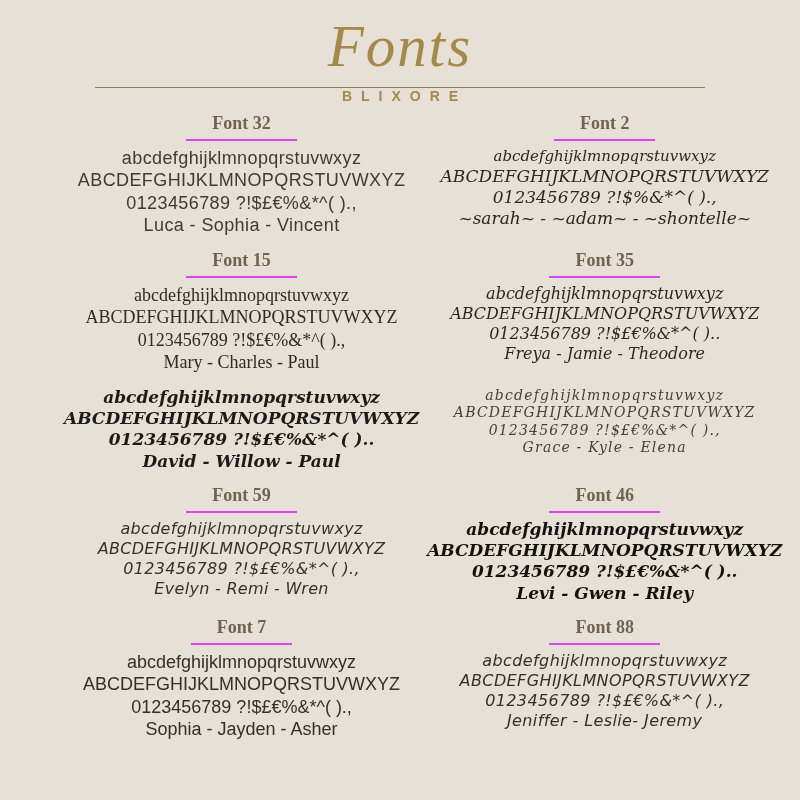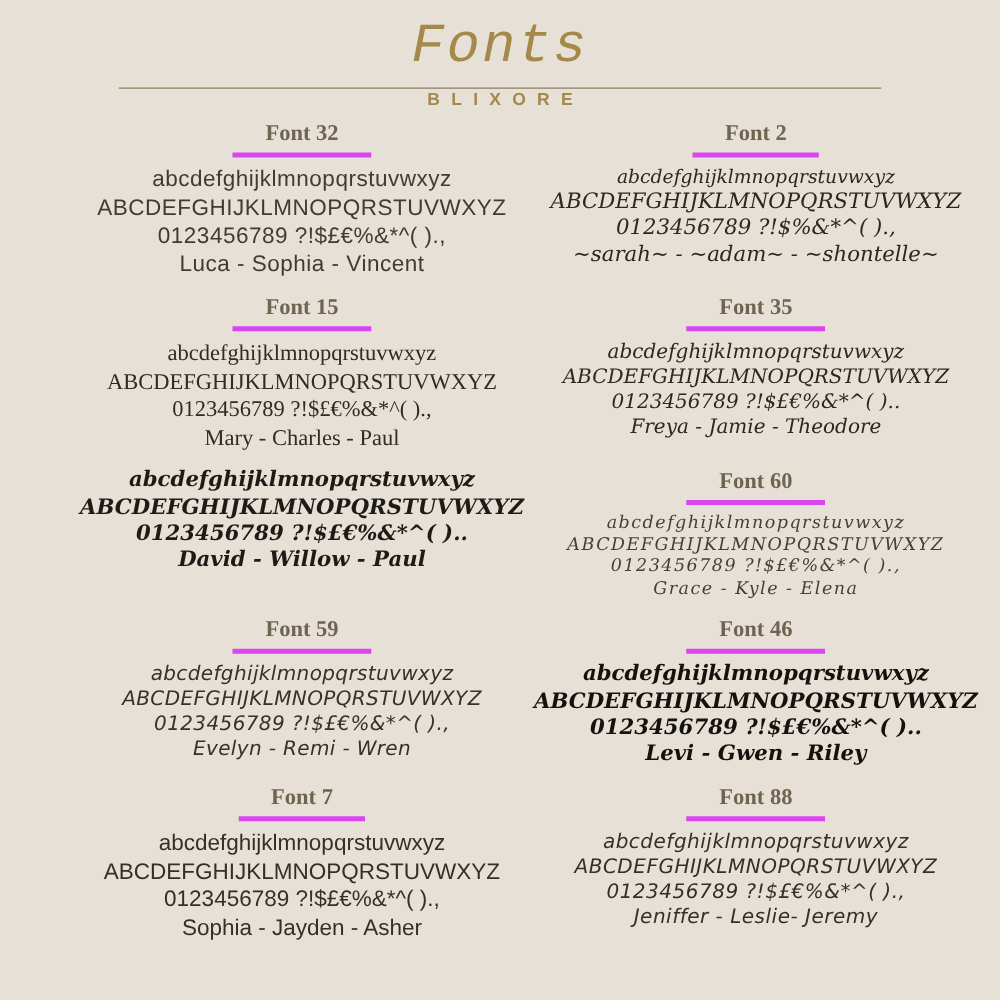--- a/index.html
+++ b/index.html
@@ -6,24 +6,24 @@
   html, body { width: 800px; height: 800px; }
   body {
     background: #e7e0d6;
     font-family: "Liberation Serif", serif;
     overflow: hidden;
   }
   .page { width: 800px; height: 800px; overflow: hidden; }
 
   header { padding-top: 14px; text-align: center; }
   .title {
-    font-family: Liberation Mono, monospace;
+    font-family: Liberation Serif, serif;
     font-style: italic;
     font-weight: 500;
-    font-size: 44px;
+    font-size: 59px;
     line-height: 1.1;
     color: #a4894a;
     letter-spacing: 2px;
   }
   .divider {
     border: none;
     border-top: 1px solid #8d7d60;
     margin: 8px 95px 0 95px;
   }
   .brand {
@@ -41,21 +41,21 @@
     grid-template-columns: 1fr 1fr;
     margin: 2px 20px 0 60px;
   }
   .font-block { text-align: center; padding: 7px 4px 6px; }
   .block-title {
     display: inline-block;
     font-family: "Liberation Serif", serif;
     font-size: 18px;
     font-weight: 600;
     color: #6f6450;
-    border-bottom: 4px solid #d946ef;
+    border-bottom: 2px solid #d946ef;
     padding: 0 26px 5px 26px;
     margin-bottom: 6px;
   }
   .line { white-space: nowrap; line-height: 1.25; }
 
   
   .f-thin   .line { font-family: "Liberation Sans", sans-serif; font-size: 18px; color: #3f3b35; letter-spacing: .4px; }
   .f-script .line { font-family: "DejaVu Serif", serif; font-style: italic; font-size: 17px; color: #2b2823; }
   .f-script .lower { font-size: 15px; }
   .f-serif  .line { font-family: "Liberation Serif", serif; font-size: 18px; color: #2f2b26; }
@@ -113,21 +113,20 @@
     </section>
 
     <section class="font-block f-brush">
       <div class="line lower">abcdefghijklmnopqrstuvwxyz</div>
       <div class="line upper">ABCDEFGHIJKLMNOPQRSTUVWXYZ</div>
       <div class="line nums">0123456789 ?!$£€%&amp;*^( )..</div>
       <div class="line names">David - Willow - Paul</div>
     </section>
 
     <section class="font-block f-signature">
-      <h2 class="block-title">Font 60</h2>
       <div class="line lower">abcdefghijklmnopqrstuvwxyz</div>
       <div class="line upper">ABCDEFGHIJKLMNOPQRSTUVWXYZ</div>
       <div class="line nums">0123456789 ?!$£€%&amp;*^( ).,</div>
       <div class="line names">Grace - Kyle - Elena</div>
     </section>
 
     <section class="font-block f-hand">
       <h2 class="block-title">Font 59</h2>
       <div class="line lower">abcdefghijklmnopqrstuvwxyz</div>
       <div class="line upper">ABCDEFGHIJKLMNOPQRSTUVWXYZ</div>

